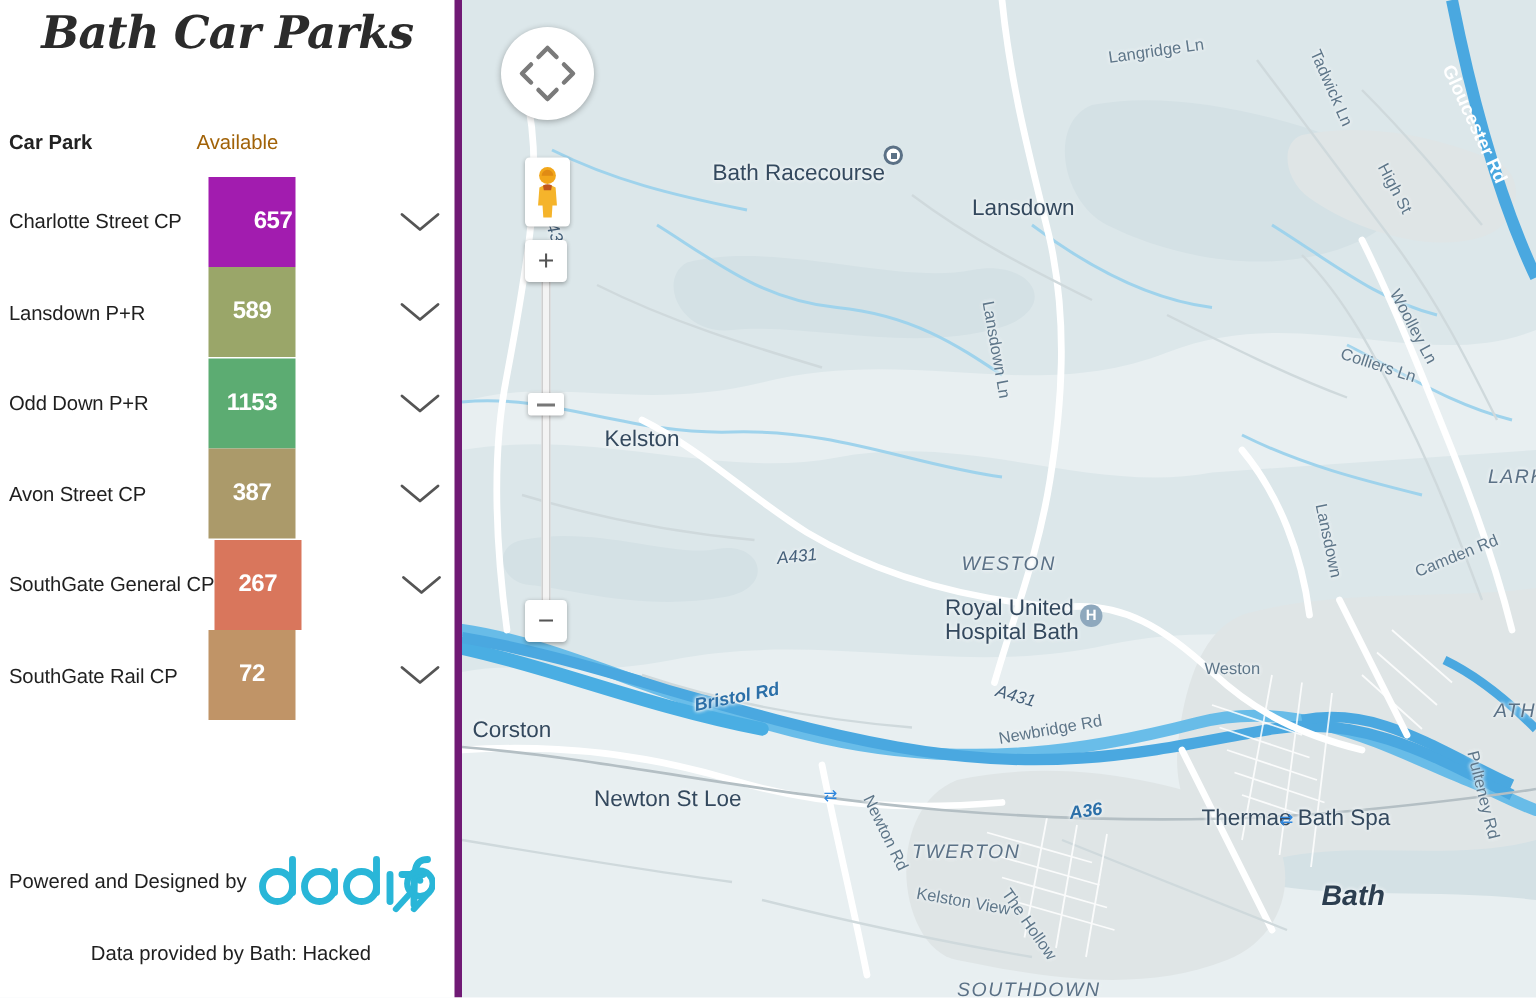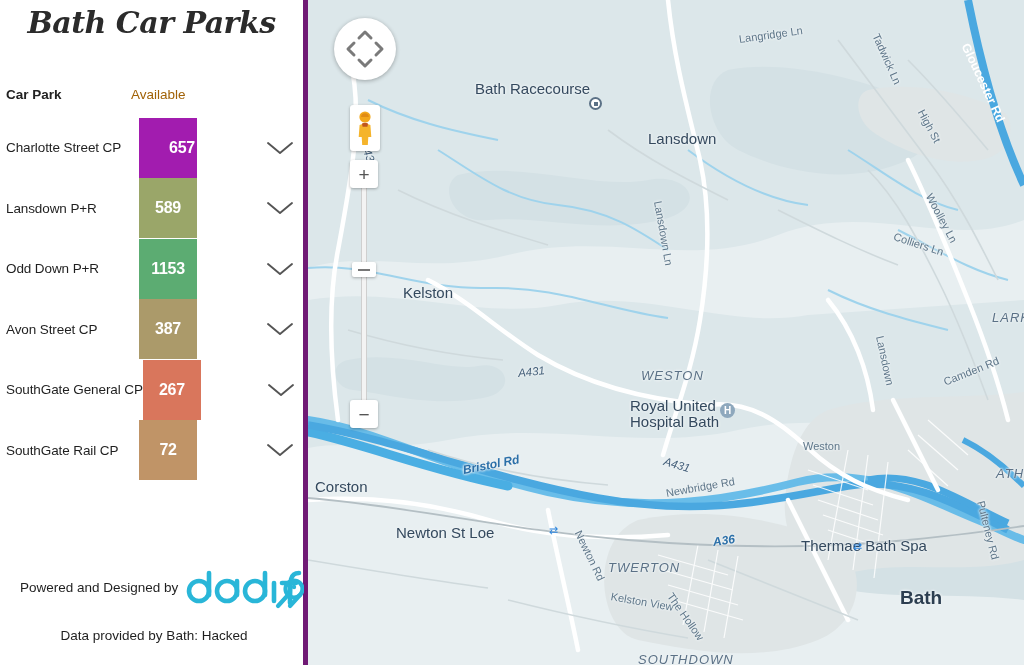--- a/index.html
+++ b/index.html
@@ -73,21 +73,21 @@
     letter-spacing: -0.3px;
   }
   .cp-chev {
     width: 46px; height: 60px;
     display: flex; align-items: center; justify-content: center;
     cursor: pointer;
   }
   .cp-chev svg { display: block; }
   .powered {
     position: absolute; top: 565px; left: 0; width: 308px;
-    display: flex; align-items: center; padding-left: 20px;
+    display: flex; align-items: center; padding-left: 6px;
   }
   .powered-text { font-size: 13.5px; color: #1f1f1f; }
   .logo { margin-left: 8px; display: flex; align-items: center; }
   .databy {
     position: absolute; top: 628px; left: 0; width: 308px;
     text-align: center; font-size: 13.5px; color: #1f1f1f;
   }
 
   
   #map {
@@ -361,21 +361,21 @@
 
       <g stroke="#b4bfc4" stroke-width="1.8" fill="none">
         <path d="M0 498 C100 506 200 530 320 540 C430 549 520 548 600 540 C650 535 690 530 716 526"></path>
       </g>
     </svg>
 
     <div id="map-labels">
         <div class="maplbl lane" style="left: 431px; top: 33px; transform: rotate(-8deg); transform-origin: left center;">Langridge Ln</div>
         <div class="maplbl lane" style="left: 568px; top: 28px; transform: rotate(66deg); transform-origin: left center;">Tadwick Ln</div>
         <div class="maplbl white-on-blue" style="left: 657px; top: 37px; transform: rotate(65deg); transform-origin: left center;">Gloucester Rd</div>
-        <div class="maplbl med" style="left: 167px; top: 80px;">Bath Racecourse</div>
+        <div class="maplbl med" style="left: 167px; top: 107px;">Bath Racecourse</div>
         <div class="maplbl med" style="left: 340px; top: 130px;">Lansdown</div>
         <div class="maplbl lane" style="left: 613px; top: 104px; transform: rotate(62deg); transform-origin: left center;">High St</div>
         <div class="maplbl lane" style="left: 621px; top: 188px; transform: rotate(62deg); transform-origin: left center;">Woolley Ln</div>
         <div class="maplbl lane" style="left: 586px; top: 230px; transform: rotate(18deg); transform-origin: left center;">Colliers Ln</div>
         <div class="maplbl lane" style="left: 350px; top: 195px; transform: rotate(80deg); transform-origin: left center;">Lansdown Ln</div>
         <div class="maplbl lane" style="left: 572px; top: 330px; transform: rotate(78deg); transform-origin: left center;">Lansdown</div>
         <div class="maplbl med" style="left: 95px; top: 284px;">Kelston</div>
         <div class="maplbl area" style="left: 684px; top: 310px;">LARK</div>
         <div class="maplbl road" style="left: 54px; top: 130px; transform: rotate(70deg); transform-origin: left center;">A4431</div>
         <div class="maplbl road" style="left: 210px; top: 367px; transform: rotate(-6deg); transform-origin: left center;">A431</div>
@@ -388,21 +388,21 @@
         <div class="maplbl blueroad" style="left: 155px; top: 463px; transform: rotate(-11deg); transform-origin: left center;">Bristol Rd</div>
         <div class="maplbl med" style="left: 7px; top: 478px;">Corston</div>
         <div class="maplbl lane" style="left: 358px; top: 487px; transform: rotate(-10deg); transform-origin: left center;">Newbridge Rd</div>
         <div class="maplbl area" style="left: 688px; top: 466px;">ATHWICK</div>
         <div class="maplbl lane" style="left: 673px; top: 495px; transform: rotate(76deg); transform-origin: left center;">Pulteney Rd</div>
         <div class="maplbl med" style="left: 88px; top: 524px;">Newton St Loe</div>
         <div class="maplbl lane" style="left: 270px; top: 525px; transform: rotate(64deg); transform-origin: left center;">Newton Rd</div>
         <div class="maplbl blueroad" style="left: 405px; top: 535px; transform: rotate(-8deg); transform-origin: left center;">A36</div>
         <div class="maplbl med" style="left: 493px; top: 537px;">Thermae Bath Spa</div>
         <div class="maplbl area" style="left: 300px; top: 560px;">TWERTON</div>
-        <div class="maplbl big" style="left: 592px; top: 587px;">Bath</div>
+        <div class="maplbl big" style="left: 573px; top: 587px; font-style: italic;">Bath</div>
         <div class="maplbl lane" style="left: 303px; top: 590px; transform: rotate(10deg); transform-origin: left center;">Kelston View</div>
         <div class="maplbl lane" style="left: 362px; top: 588px; transform: rotate(55deg); transform-origin: left center;">The Hollow</div>
         <div class="maplbl area" style="left: 330px; top: 652px;">SOUTHDOWN</div>
       </div>
 
     <div class="poi-dot" style="left:281px; top:97px;"></div>
     <div class="hosp" style="left:412px; top:403px;">H</div>
     <div class="rail-icon" style="left:241px; top:524px;">⇄</div>
     <div class="rail-icon" style="left:545px; top:540px;">⇄</div>
 

